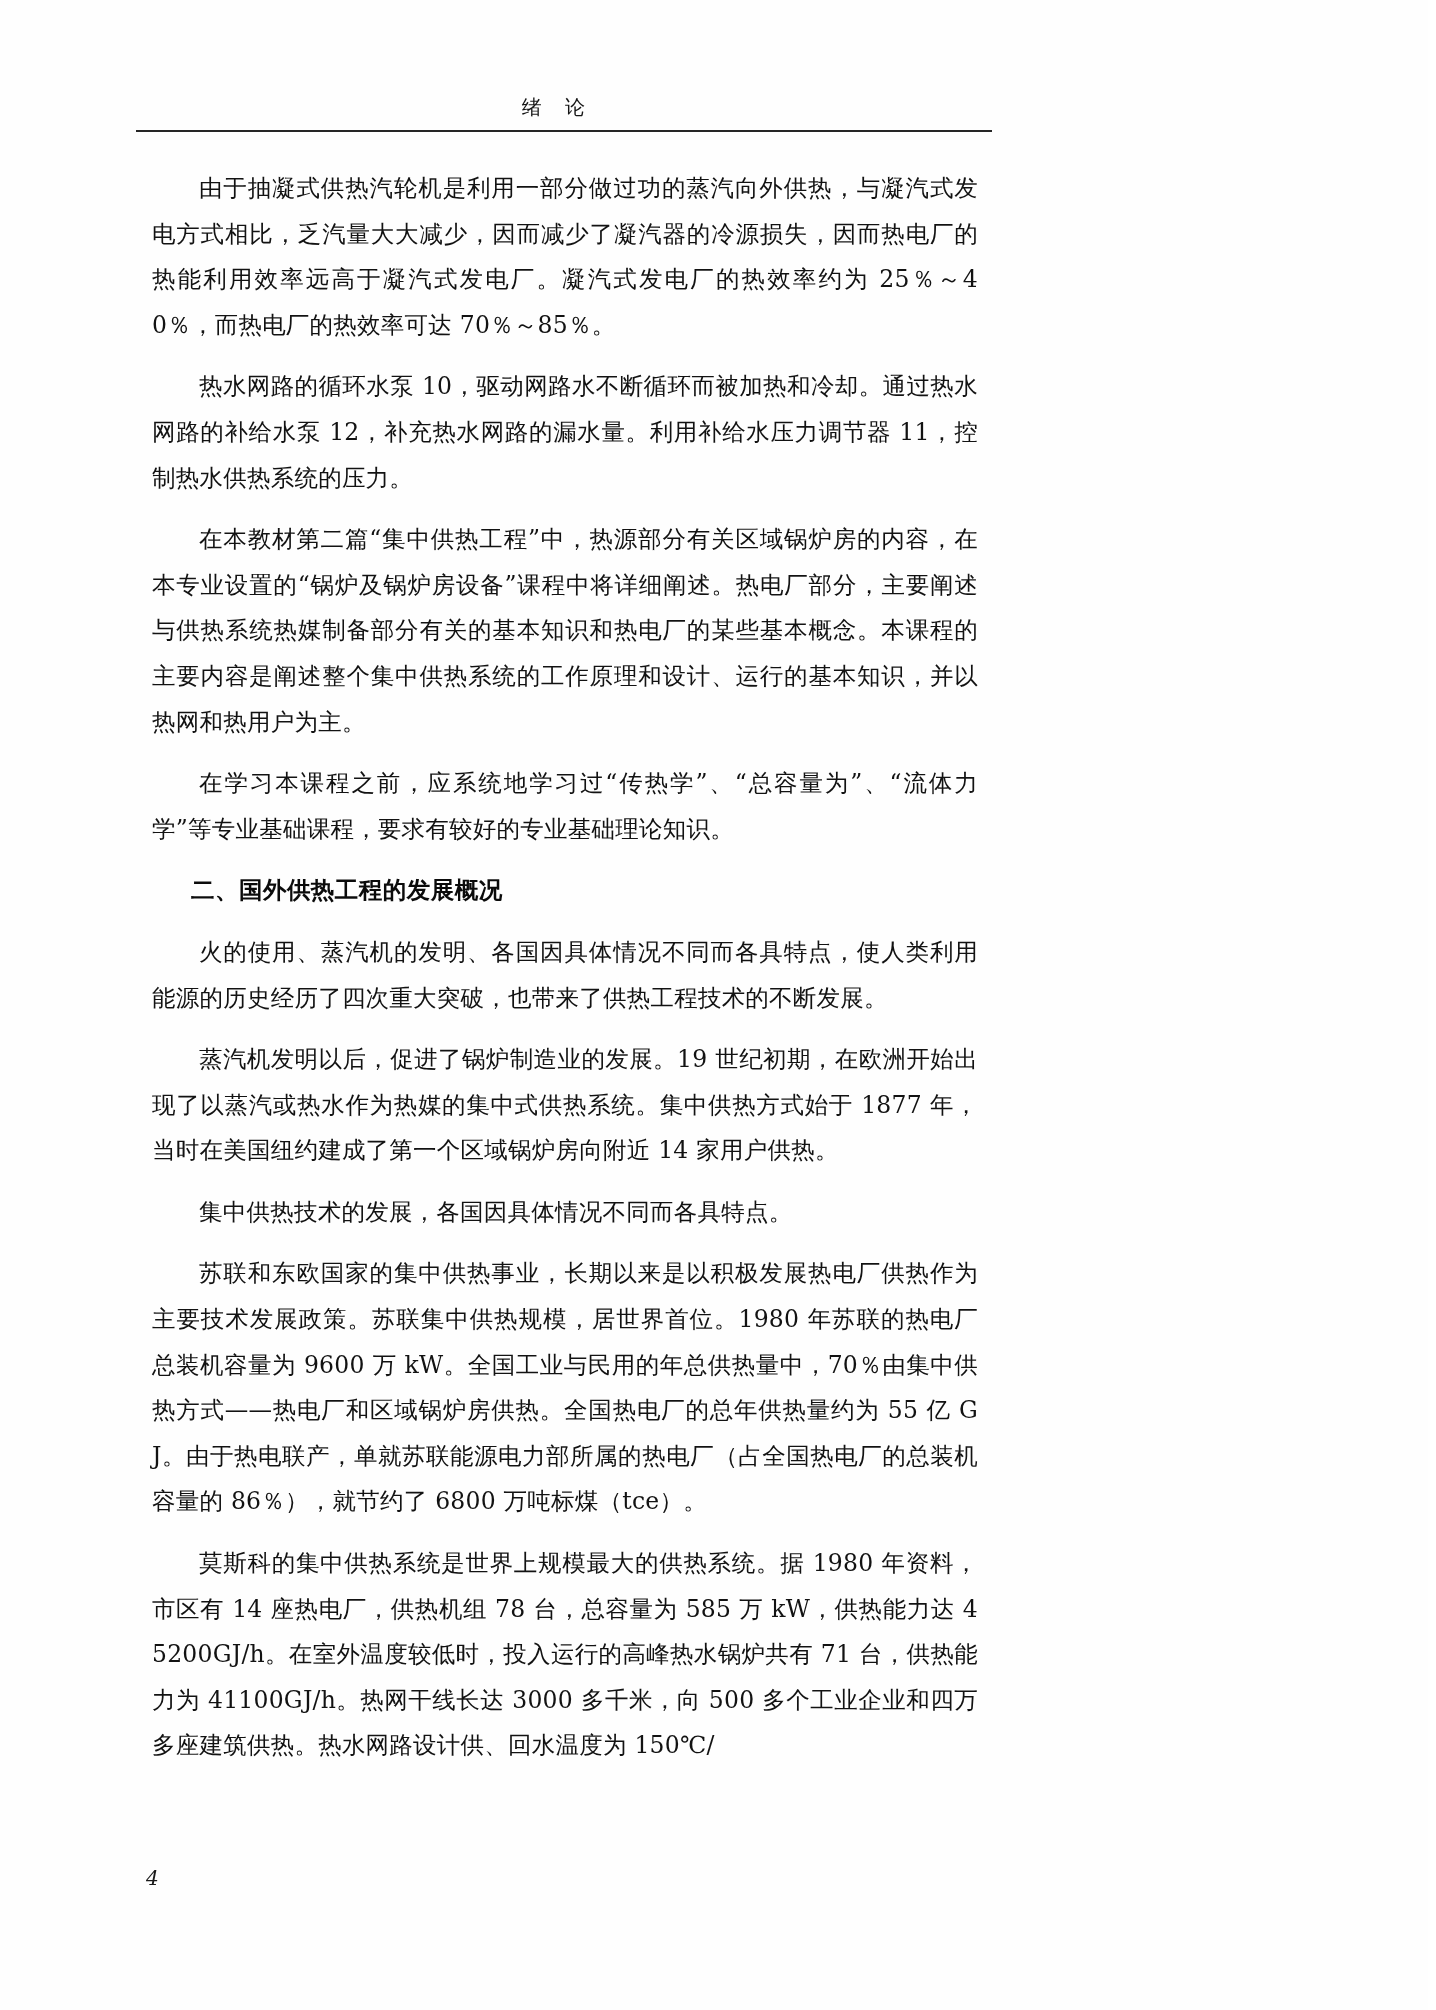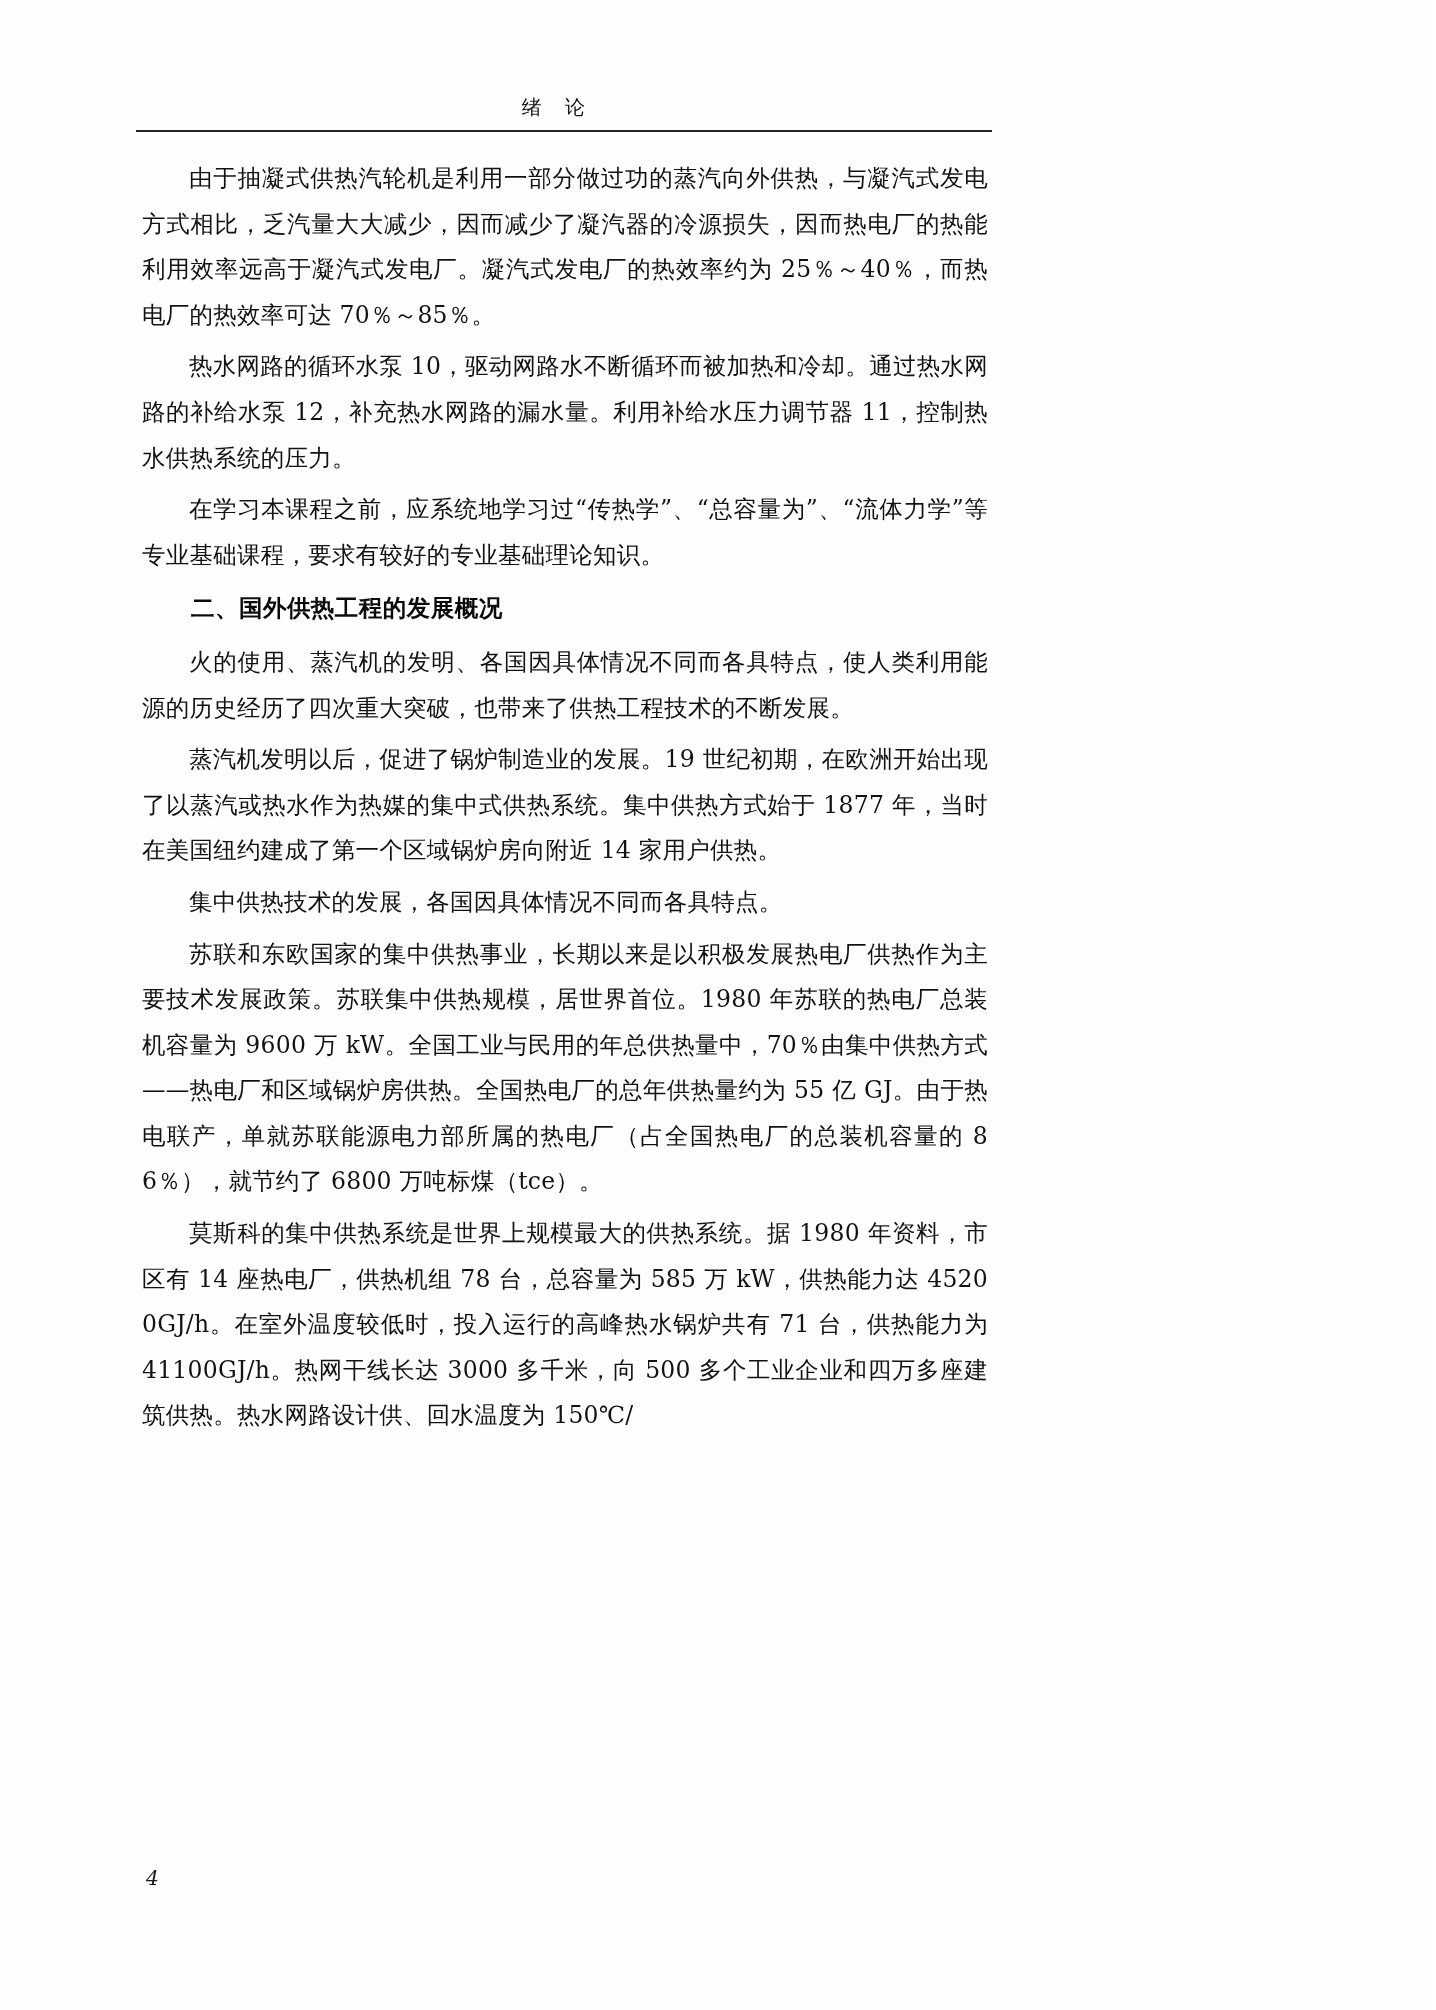--- a/index.html
+++ b/index.html
@@ -48,21 +48,21 @@
   }
 
   
   .body-col {
     position: absolute;
     left: 136px;
     top: 150px;
     width: 858px;
   }
   p.para {
-    margin: 6px;
+    margin: 16px;
     font-size: 23.5px;
     line-height: 45.6px;
     text-align: justify;
     text-justify: inter-character;
     text-indent: 2em;
     color: #121212;
     letter-spacing: 0.01em;
     word-break: break-all;
   }
 
@@ -94,20 +94,21 @@
 <div class="page">
 
   <div class="header-band">
     <div class="header-title"><span>绪</span><span class="gap"></span><span>论</span></div>
     <div class="header-rule"></div>
   </div>
 
   <div class="body-col">
     <p class="para">由于抽凝式供热汽轮机是利用一部分做过功的蒸汽向外供热，与凝汽式发电方式相比，乏汽量大大减少，因而减少了凝汽器的冷源损失，因而热电厂的热能利用效率远高于凝汽式发电厂。凝汽式发电厂的热效率约为 25％～40％，而热电厂的热效率可达 70％～85％。</p>
     <p class="para">热水网路的循环水泵 10，驱动网路水不断循环而被加热和冷却。通过热水网路的补给水泵 12，补充热水网路的漏水量。利用补给水压力调节器 11，控制热水供热系统的压力。</p>
+    <p class="para">在本教材第二篇“集中供热工程”中，热源部分有关区域锅炉房的内容，在本专业设置的“锅炉及锅炉房设备”课程中将详细阐述。热电厂部分，主要阐述与供热系统热媒制备部分有关的基本知识和热电厂的某些基本概念。本课程的主要内容是阐述整个集中供热系统的工作原理和设计、运行的基本知识，并以热网和热用户为主。</p>
     <p class="para">在学习本课程之前，应系统地学习过“传热学”、“总容量为”、“流体力学”等专业基础课程，要求有较好的专业基础理论知识。</p>
 
     <h2 class="section-heading">二、国外供热工程的发展概况</h2>
 
     <p class="para">火的使用、蒸汽机的发明、各国因具体情况不同而各具特点，使人类利用能源的历史经历了四次重大突破，也带来了供热工程技术的不断发展。</p>
     <p class="para">蒸汽机发明以后，促进了锅炉制造业的发展。19 世纪初期，在欧洲开始出现了以蒸汽或热水作为热媒的集中式供热系统。集中供热方式始于 1877 年，当时在美国纽约建成了第一个区域锅炉房向附近 14 家用户供热。</p>
     <p class="para">集中供热技术的发展，各国因具体情况不同而各具特点。</p>
     <p class="para">苏联和东欧国家的集中供热事业，长期以来是以积极发展热电厂供热作为主要技术发展政策。苏联集中供热规模，居世界首位。1980 年苏联的热电厂总装机容量为 9600 万 kW。全国工业与民用的年总供热量中，70％由集中供热方式——热电厂和区域锅炉房供热。全国热电厂的总年供热量约为 55 亿 GJ。由于热电联产，单就苏联能源电力部所属的热电厂（占全国热电厂的总装机容量的 86％），就节约了 6800 万吨标煤（tce）。</p>
     <p class="para">莫斯科的集中供热系统是世界上规模最大的供热系统。据 1980 年资料，市区有 14 座热电厂，供热机组 78 台，总容量为 585 万 kW，供热能力达 45200GJ/h。在室外温度较低时，投入运行的高峰热水锅炉共有 71 台，供热能力为 41100GJ/h。热网干线长达 3000 多千米，向 500 多个工业企业和四万多座建筑供热。热水网路设计供、回水温度为 150℃/</p>
   </div>

